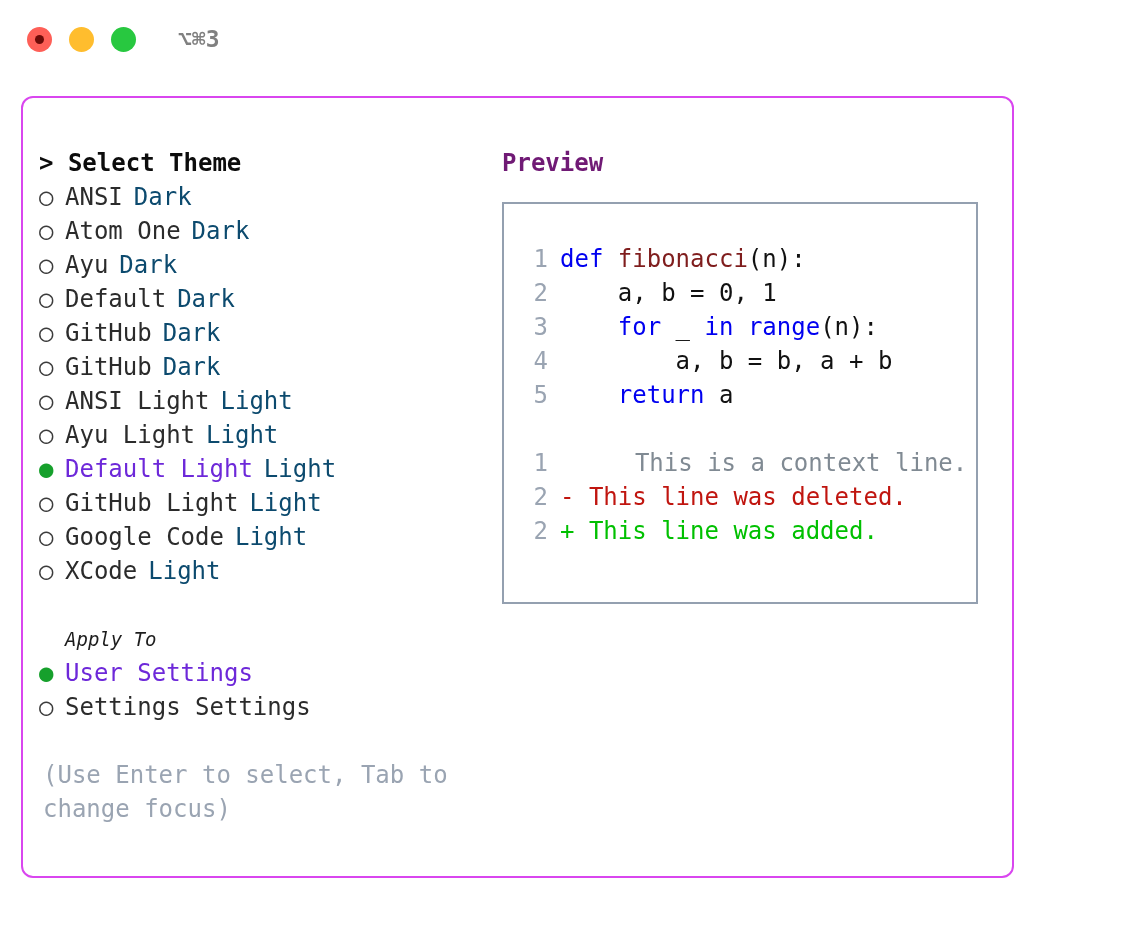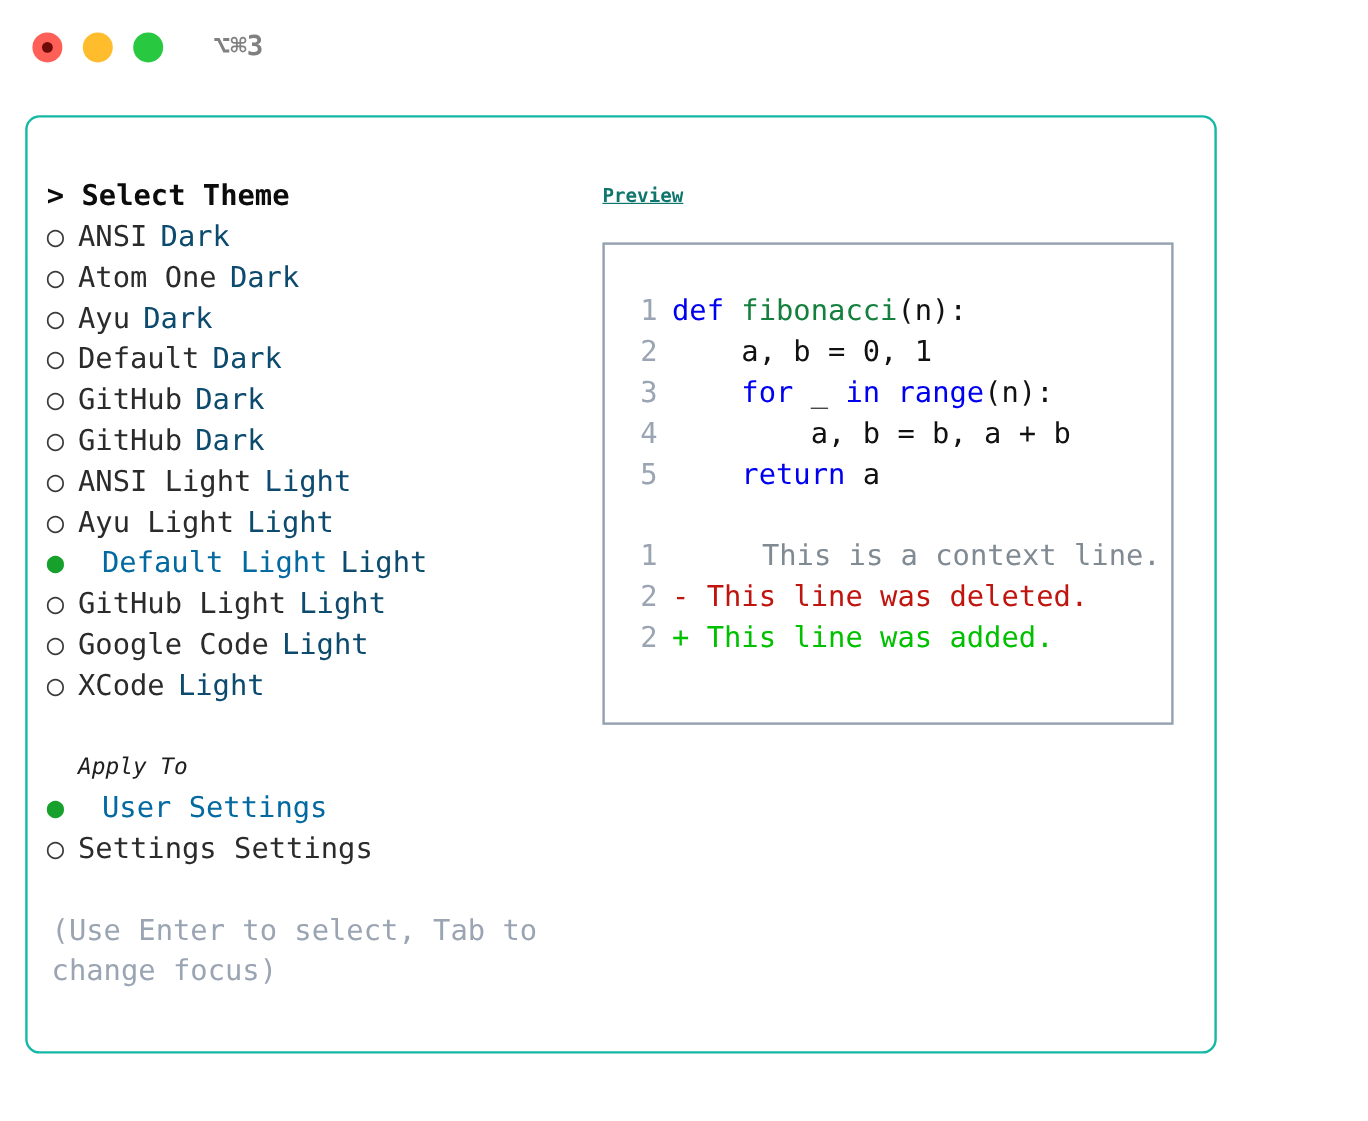--- a/index.html
+++ b/index.html
@@ -66,21 +66,21 @@
     line-height: 1;
   }
 
   
   .panel {
     position: absolute;
     left: 21px;
     top: 96px;
     width: 993px;
     height: 782px;
-    border: 2px solid #14b8a6;
+    border: 2px solid #d946ef;
     border-radius: 12px;
     background: #ffffff;
     box-sizing: border-box;
   }
 
   .panel-inner {
     position: relative;
     width: 100%;
     height: 100%;
   }
@@ -111,21 +111,21 @@
   }
   .bullet {
     display: inline-block;
     width: 26px;
     flex: 0 0 26px;
     font-size: 24px;
     line-height: 34px;
     color: #3b3b3b;
   }
   .opt-row.selected .bullet { color: #16a02c; }
-  .opt-row.selected .opt-label { color: #0369a1; margin-left: 20px; }
+  .opt-row.selected .opt-label { color: #6d28d9; }
   .opt-label { color: #2b2b2b; }
   .opt-suffix {
     color: #0c4a6e;
     margin-left: 11px;
   }
 
   .section-gap { height: 34px; }
 
   .section-header {
     font-size: 19px;
@@ -147,26 +147,25 @@
   }
 
   
   .right-col {
     position: absolute;
     left: 479px;
     top: 48px;
     width: 490px;
   }
   .preview-header {
-    font-size: 16px;
+    font-size: 24px;
     font-weight: bold;
-    color: #0f766e;
-    line-height: 34px;
-    white-space: pre;
-    text-decoration: underline;
+    color: #701a75;
+    line-height: 34px;
+    white-space: pre;
   }
 
   .code-box {
     margin-top: 22px;
     width: 476px;
     height: 402px;
     border: 2px solid #94a0b0;
     background: #ffffff;
     box-sizing: border-box;
     padding: 38px 0 0 16px;
@@ -183,21 +182,21 @@
     display: inline-block;
     width: 28px;
     flex: 0 0 28px;
     text-align: right;
     color: #9aa4b2;
     margin-right: 12px;
   }
   .code-text { color: #111111; }
 
   .tok-kw   { color: #0000f0; text-align: right; }
-  .tok-fn   { color: #15803d; }
+  .tok-fn   { color: #7f1d1d; }
   .tok-plain{ color: #111111; }
 
   .blank-line { height: 34px; }
 
   .diff-ctx { color: #808a93; margin-left: 23px; }
   .diff-del { color: #c0150f; }
   .diff-add { color: #00c000; }
 </style>
 </head>
 <body>

